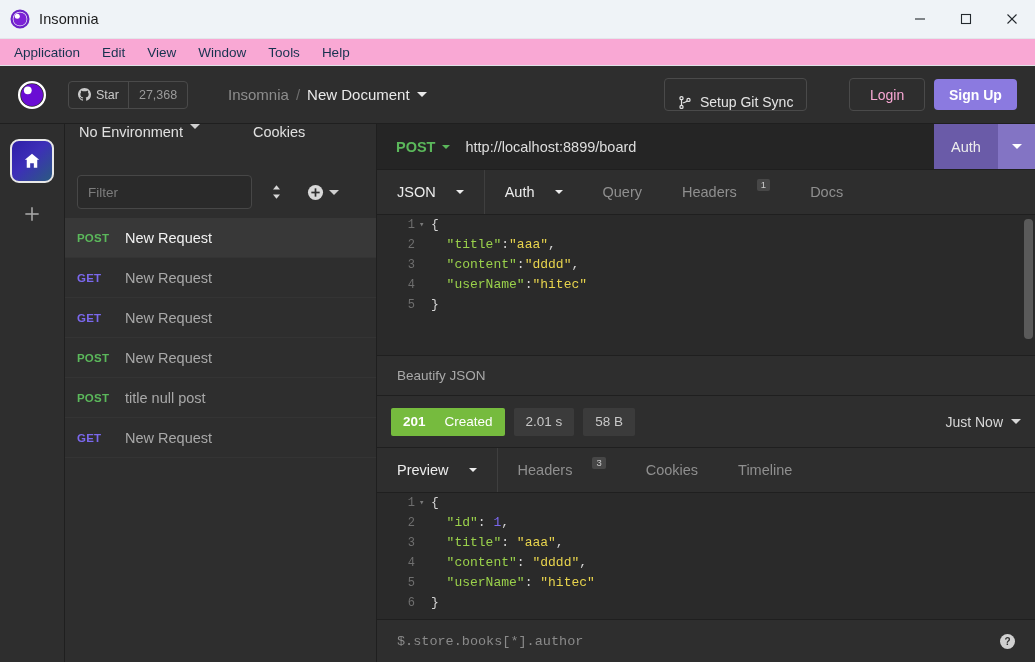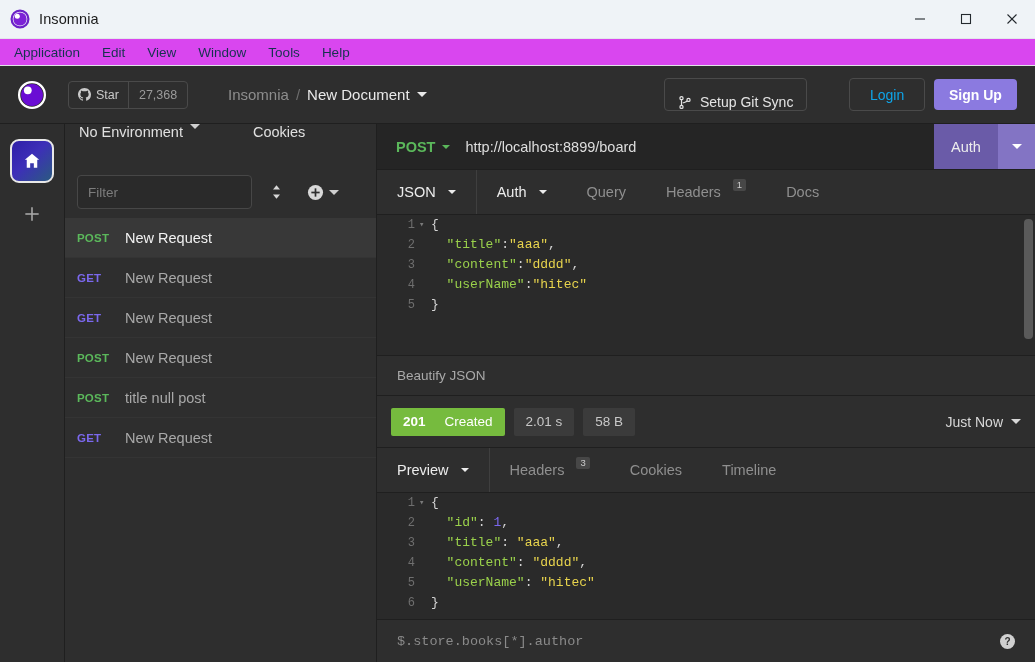--- a/index.html
+++ b/index.html
@@ -18,21 +18,21 @@
   }
   .titlebar .tb-icon{margin-left:10px;width:20px;height:20px;display:block;}
   .titlebar .tb-title{
     margin-left:9px;font-size:14.5px;color:#1b1b1b;letter-spacing:.1px;
   }
   .winbtns{position:absolute;right:0;top:0;height:38px;display:flex;}
   .winbtn{width:46px;height:38px;display:flex;align-items:center;justify-content:center;}
   .winbtn svg{display:block;}
 
   .menubar{
-    height:26px;background:#d946ef;display:flex;align-items:center;
+    height:26px;background:#f9a8d4;display:flex;align-items:center;
     padding-left:10px;gap:0px;flex:none;border-bottom:1px solid #dfe3e7;
   }
   .menubar span{
     font-size:13.5px;color:#16324f;padding:2px 11px;cursor:default;
   }
   .menubar span:first-child{padding-left:4px;}
 
   
   .appheader{
     height:57px;background:#2e2e2e;display:flex;align-items:center;flex:none;
@@ -68,21 +68,21 @@
     padding:0 14px;height:24px;display:flex;align-items:center;border-radius:13px;
   }
   .mode.active{background:#4f4f4f;color:#ffffff;}
   .gitsync{
     position:absolute;left:664px;display:flex;align-items:flex-end;gap:8px;
     height:31px;padding:0 13px;border:1px solid #4a4a4a;border-radius:4px;
     font-size:14px;color:#e4e4e4;
   }
   .login-btn{
     position:absolute;left:849px;height:31px;display:flex;align-items:center;
-    padding:0 20px;border:1px solid #4a4a4a;border-radius:4px;font-size:14px;color:#0ea5e9;
+    padding:0 20px;border:1px solid #4a4a4a;border-radius:4px;font-size:14px;color:#f9a8d4;
   }
   .signup-btn{
     position:absolute;left:934px;height:31px;display:flex;align-items:center;
     padding:0 15px;border-radius:4px;font-size:14px;font-weight:bold;
     background:#8b7ae0;color:#ffffff;
   }
 
   
   .main{display:flex;flex:1;min-height:0;}
 
@@ -153,21 +153,21 @@
   .send-caret{
     width:37px;height:45px;background:#8374c4;display:flex;align-items:center;
     justify-content:center;color:#ffffff;flex:none;
   }
 
   .tabs{
     height:44px;display:flex;align-items:center;flex:none;
     border-bottom:1px solid #1f1f1f;background:#2e2e2e;
   }
   .tab{
-    display:flex;align-items:flex-start;gap:12px;font-size:14.5px;color:#8f8f8f;
+    display:flex;align-items:flex-start;gap:20px;font-size:14.5px;color:#8f8f8f;
     padding:0 20px;height:44px;line-height:44px;position:relative;
   }
   .tab.with-div{border-left:1px solid #3f3f3f;}
   .tab.active{color:#ececec;}
   .tab .tcaret{margin-top:20px;}
   .badge{
     font-size:9.5px;background:#474747;color:#cccccc;border-radius:2px;
     padding:1px 4px;margin-top:9px;line-height:1.1;align-self:flex-start;
   }
 

